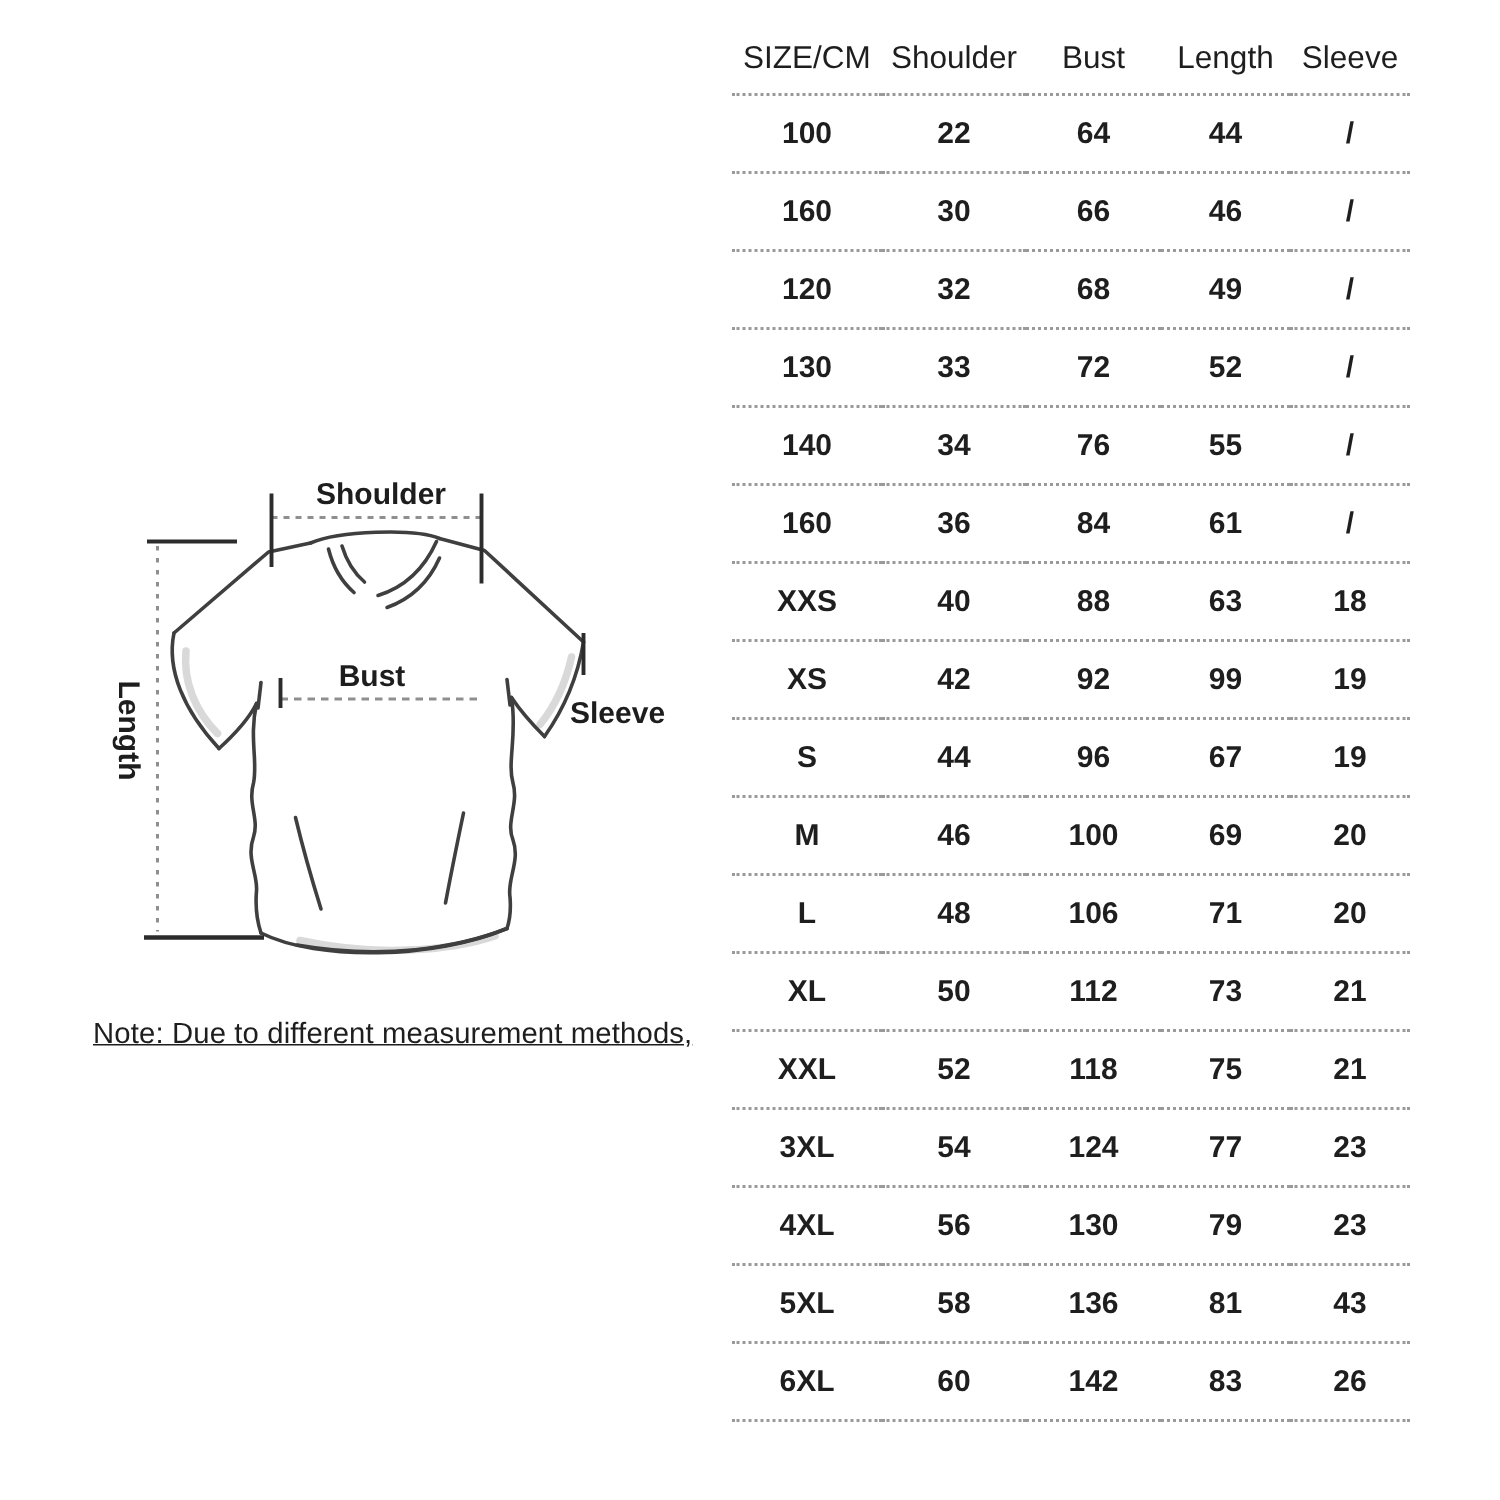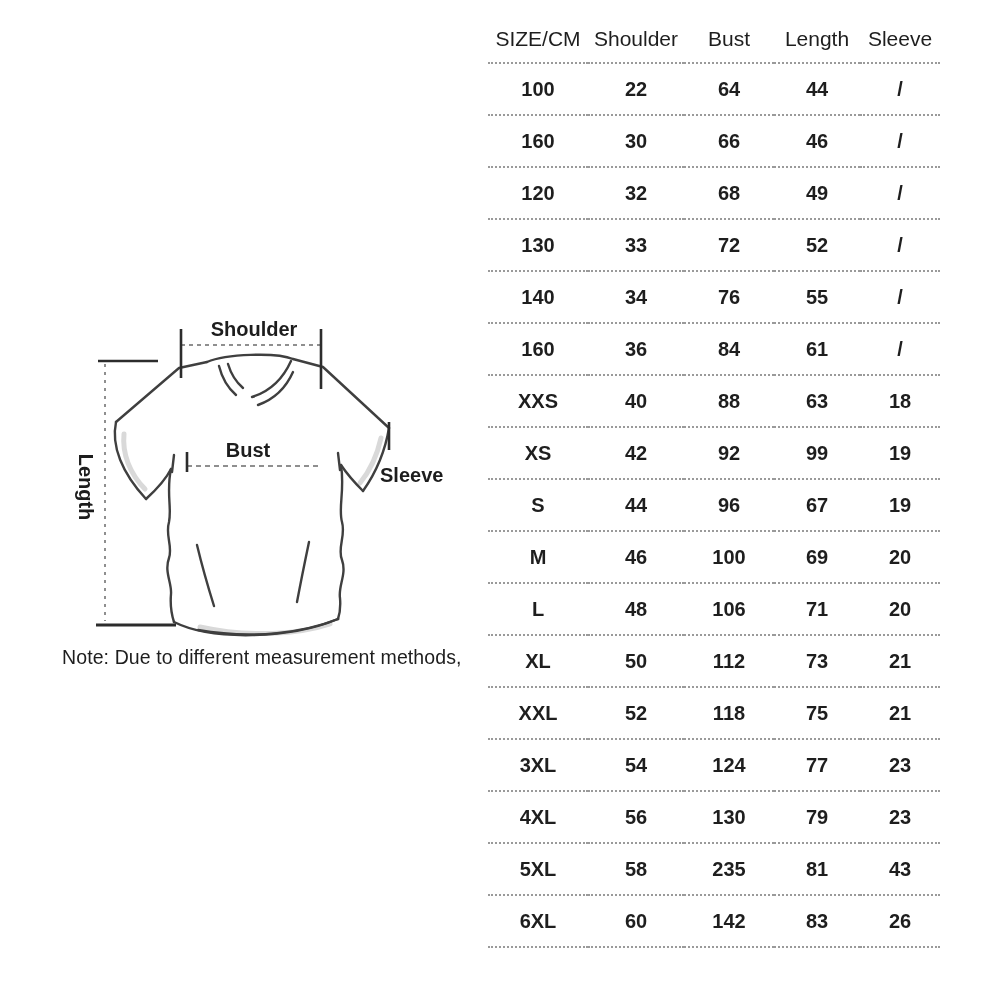--- a/index.html
+++ b/index.html
@@ -26,27 +26,28 @@
   }
   .svg-label {
     font-family: "Liberation Sans", sans-serif;
     font-size: 20px;
     font-weight: 700;
     fill: #1d1d1d;
   }
   .note {
     position: absolute;
     left: 62px;
-    top: 646px;
+    top: 678px;
     width: 400px;
     font-size: 19.5px;
     font-weight: 400;
     color: #1e1e1e;
     line-height: 23px;
     letter-spacing: 0.1px;
+    text-decoration: underline;
   }
 
   
   .size-table {
     position: absolute;
     left: 488px;
     top: 16px;
     width: 452px;
     border-collapse: collapse;
     table-layout: fixed;
@@ -255,21 +256,21 @@
         <tr>
           <td>4XL</td>
           <td>56</td>
           <td>130</td>
           <td>79</td>
           <td>23</td>
         </tr>
         <tr>
           <td>5XL</td>
           <td>58</td>
-          <td>235</td>
+          <td>136</td>
           <td>81</td>
           <td>43</td>
         </tr>
         <tr>
           <td>6XL</td>
           <td>60</td>
           <td>142</td>
           <td>83</td>
           <td>26</td>
         </tr>

